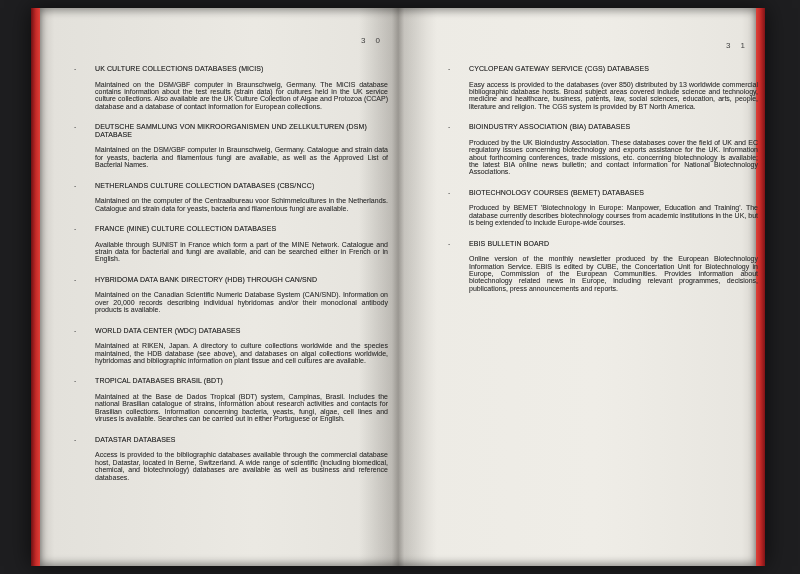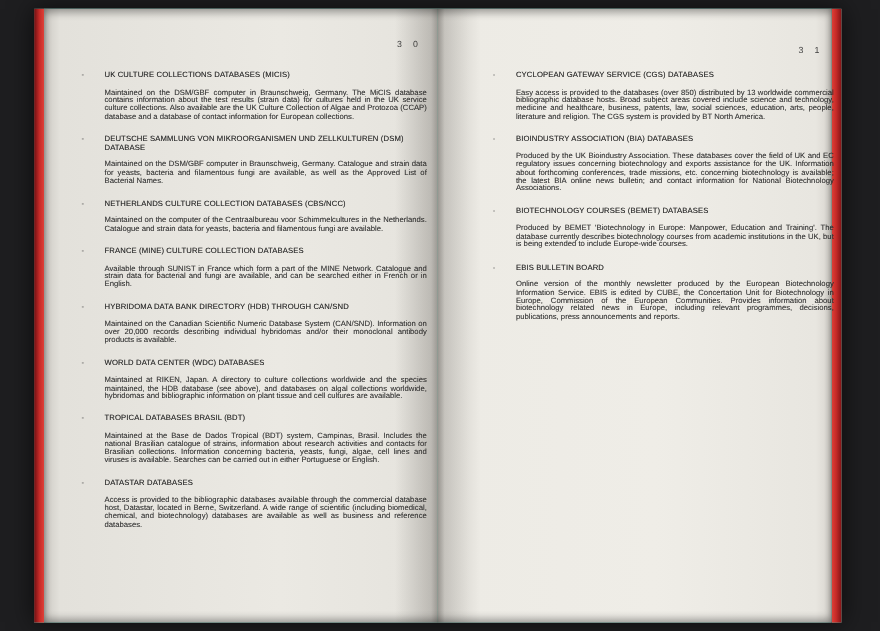--- a/index.html
+++ b/index.html
@@ -7,21 +7,21 @@
     position: relative;
     width: 800px; height: 574px;
     background: #1e1e20;
     overflow: hidden;
     font-family: "Liberation Sans", sans-serif;
   }
   .book {
     position: absolute;
     left: 31px; top: 8px;
     width: 734px; height: 558px;
-    background: #5eead4;
+    background: #ef4444;
     box-shadow: 0 0 22px rgba(0,0,0,0.65);
   }
   .red-edge { position: absolute; top: 0; height: 100%; width: 9px; }
   .red-edge.left  { left: 0;  background: linear-gradient(90deg, #6f1013, #c62b28 55%, #df4038); }
   .red-edge.right { right: 0; background: linear-gradient(90deg, #df4038, #c62b28 45%, #821317); }
   .pages {
     position: absolute; left: 9px; right: 9px; top: 0; bottom: 0;
     display: flex;
   }
   .page { position: relative; width: 50%; height: 100%; }

